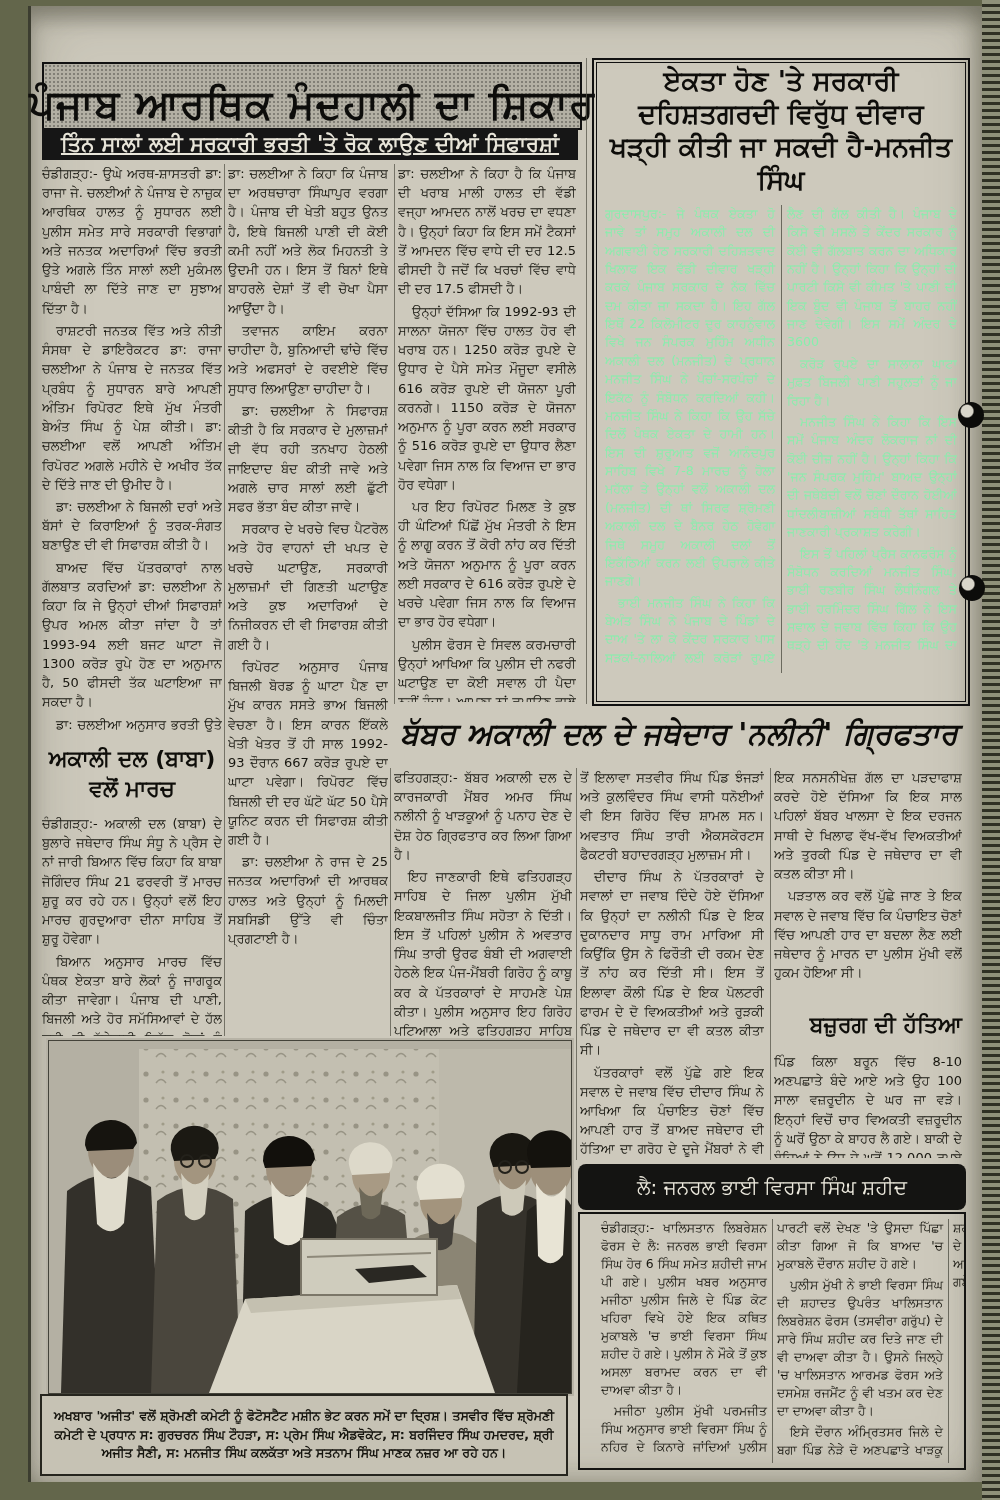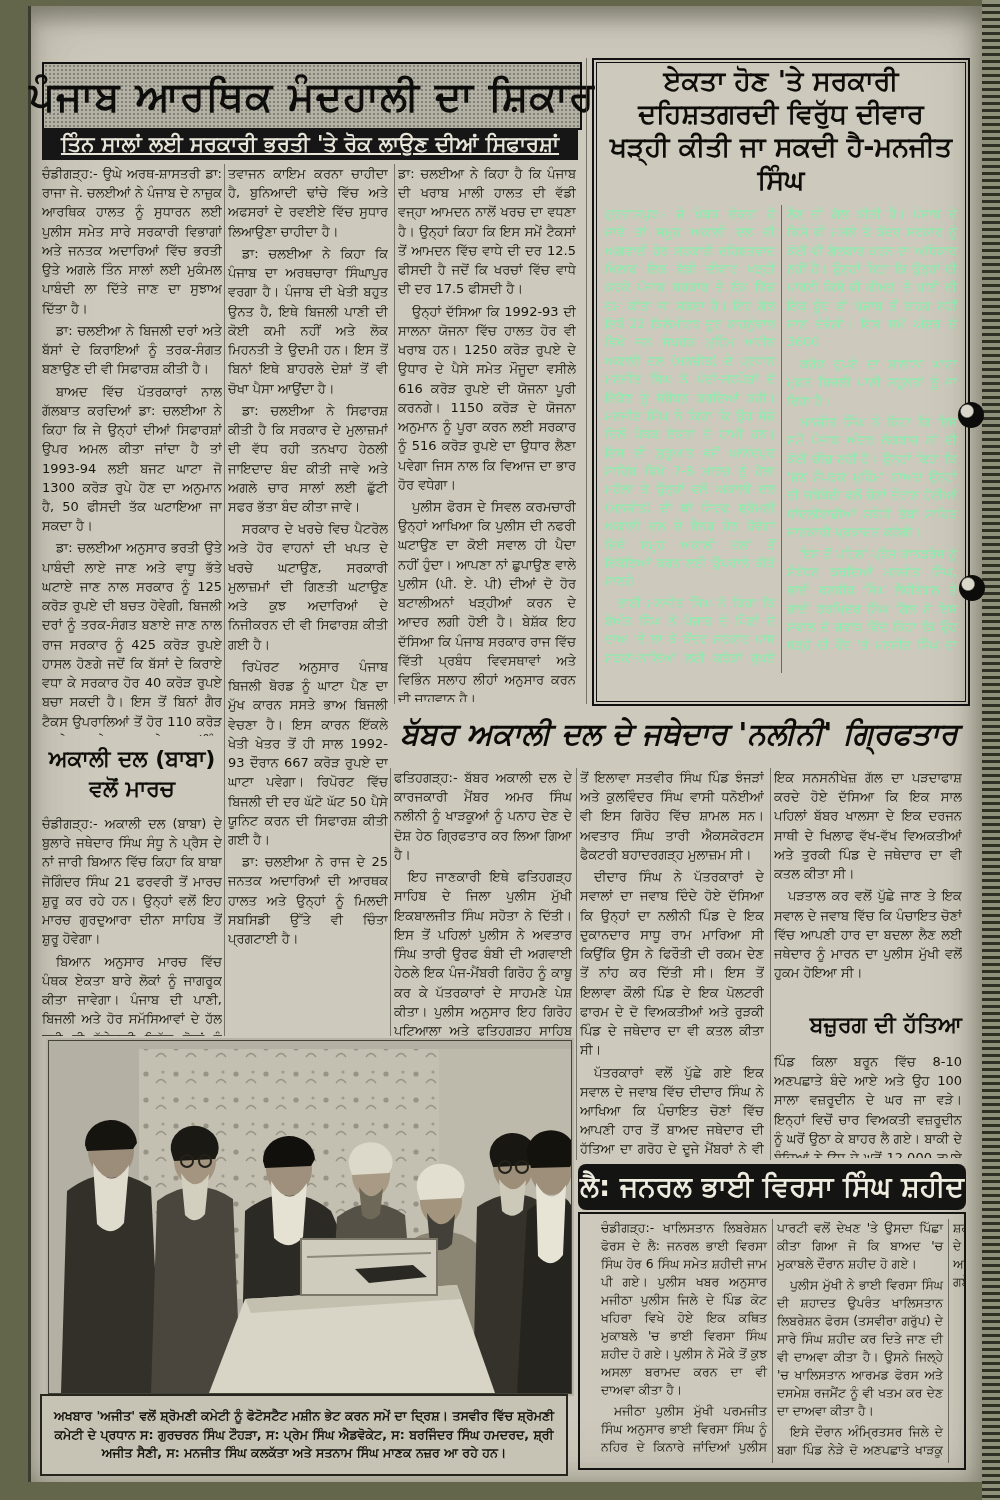--- a/index.html
+++ b/index.html
@@ -30,21 +30,21 @@
   .hdr-left{position:absolute;left:58px;top:26px;font:bold 17px "Liberation Serif",serif;color:#15140f;}
   .hdr-center{position:absolute;left:0;width:1000px;top:20px;text-align:center;font-weight:bold;font-size:19px;color:#12110d;}
   .hdr-right{position:absolute;right:60px;top:16px;font:bold 17px "Liberation Serif",serif;color:#12110d;transform:rotate(-1.6deg);}
   .hdr-rule{position:absolute;left:40px;top:52px;width:932px;height:3px;background:#15140f;}
   
   .lead-hl-box{
     position:absolute;left:42px;top:62px;width:536px;height:64px;
     border:2px solid #111;background:#b3b0a4;
     background-image:radial-gradient(rgba(0,0,0,.28) 1px, transparent 1.2px);
     background-size:4px 4px;
-    display:flex;align-items:center;justify-content:center;
+    display:flex;align-items:flex-end;justify-content:center;
   }
   .lead-hl-box span{font-weight:900;font-size:40px;color:#0d0d0b;letter-spacing:1px;white-space:nowrap;}
   .lead-sub-bar{
     position:absolute;left:42px;top:128px;width:536px;height:32px;background:#161616;
     display:flex;align-items:center;justify-content:center;
   }
   .lead-sub-bar span{color:#e8e5d9;font-weight:bold;font-size:21px;text-decoration:underline;white-space:nowrap;}
   
   .col{
     position:absolute;overflow:hidden;
@@ -103,21 +103,21 @@
     border:2px solid #26251e;background:#c6c2b4;
     display:flex;align-items:center;justify-content:center;
     padding:4px 10px;box-sizing:border-box;z-index:2;
   }
   .caption-box span{font-weight:bold;font-size:12.6px;line-height:1.5;text-align:center;color:#15140e;}
   
   .virsa-box{position:absolute;left:578px;top:1164px;width:388px;height:316px;z-index:2;}
   .virsa-hl{
     height:46px;background:#141412;border-radius:8px;
     display:flex;align-items:center;justify-content:center;
-    color:#eeebdf;font-weight:700;font-size:28px;white-space:nowrap;
+    color:#eeebdf;font-weight:400;font-size:20px;white-space:nowrap;
   }
   .virsa-body{
     margin-top:2px;border:2px solid #141412;height:258px;box-sizing:border-box;
     padding:5px 21px;overflow:hidden;
     column-count:2;column-gap:10px;column-fill:auto;column-rule:1px solid #6a695d;
     font-size:12.4px;line-height:1.45;color:#17160f;text-align:justify;
   }
   .virsa-body p{margin:0 0 3px 0;}
   .virsa-body p + p{text-indent:13px;}
 </style>
@@ -136,35 +136,37 @@
 
 <div class="lead-hl-box" style="z-index:2;">
   <span>ਪੰਜਾਬ ਆਰਥਿਕ ਮੰਦਹਾਲੀ ਦਾ ਸ਼ਿਕਾਰ</span>
 </div>
 <div class="lead-sub-bar" style="z-index:2;">
   <span>ਤਿੰਨ ਸਾਲਾਂ ਲਈ ਸਰਕਾਰੀ ਭਰਤੀ 'ਤੇ ਰੋਕ ਲਾਉਣ ਦੀਆਂ ਸਿਫਾਰਸ਼ਾਂ</span>
 </div>
 
 <div class="col" id="mcol1a" style="z-index:2;">
     <p>ਚੰਡੀਗੜ੍ਹ:- ਉਘੇ ਅਰਥ-ਸ਼ਾਸਤਰੀ ਡਾ: ਰਾਜਾ ਜੇ. ਚਲਈਆਂ ਨੇ ਪੰਜਾਬ ਦੇ ਨਾਜ਼ੁਕ ਆਰਥਿਕ ਹਾਲਤ ਨੂੰ ਸੁਧਾਰਨ ਲਈ ਪੁਲੀਸ ਸਮੇਤ ਸਾਰੇ ਸਰਕਾਰੀ ਵਿਭਾਗਾਂ ਅਤੇ ਜਨਤਕ ਅਦਾਰਿਆਂ ਵਿੱਚ ਭਰਤੀ ਉਤੇ ਅਗਲੇ ਤਿੰਨ ਸਾਲਾਂ ਲਈ ਮੁਕੰਮਲ ਪਾਬੰਦੀ ਲਾ ਦਿੱਤੇ ਜਾਣ ਦਾ ਸੁਝਾਅ ਦਿੱਤਾ ਹੈ।</p>
+    <p>ਰਾਸ਼ਟਰੀ ਜਨਤਕ ਵਿੱਤ ਅਤੇ ਨੀਤੀ ਸੰਸਥਾ ਦੇ ਡਾਇਰੈਕਟਰ ਡਾ: ਰਾਜਾ ਚਲਈਆ ਨੇ ਪੰਜਾਬ ਦੇ ਜਨਤਕ ਵਿੱਤ ਪ੍ਰਬੰਧ ਨੂੰ ਸੁਧਾਰਨ ਬਾਰੇ ਆਪਣੀ ਅੰਤਿਮ ਰਿਪੋਰਟ ਇਥੇ ਮੁੱਖ ਮੰਤਰੀ ਬੇਅੰਤ ਸਿੰਘ ਨੂੰ ਪੇਸ਼ ਕੀਤੀ। ਡਾ: ਚਲਈਆ ਵਲੋਂ ਆਪਣੀ ਅੰਤਿਮ ਰਿਪੋਰਟ ਅਗਲੇ ਮਹੀਨੇ ਦੇ ਅਖੀਰ ਤੱਕ ਦੇ ਦਿੱਤੇ ਜਾਣ ਦੀ ਉਮੀਦ ਹੈ।</p>
     <p>ਡਾ: ਚਲਈਆ ਨੇ ਬਿਜਲੀ ਦਰਾਂ ਅਤੇ ਬੱਸਾਂ ਦੇ ਕਿਰਾਇਆਂ ਨੂੰ ਤਰਕ-ਸੰਗਤ ਬਣਾਉਣ ਦੀ ਵੀ ਸਿਫਾਰਸ਼ ਕੀਤੀ ਹੈ।</p>
     <p>ਬਾਅਦ ਵਿੱਚ ਪੱਤਰਕਾਰਾਂ ਨਾਲ ਗੱਲਬਾਤ ਕਰਦਿਆਂ ਡਾ: ਚਲਈਆ ਨੇ ਕਿਹਾ ਕਿ ਜੇ ਉਨ੍ਹਾਂ ਦੀਆਂ ਸਿਫਾਰਸ਼ਾਂ ਉਪਰ ਅਮਲ ਕੀਤਾ ਜਾਂਦਾ ਹੈ ਤਾਂ 1993-94 ਲਈ ਬਜਟ ਘਾਟਾ ਜੋ 1300 ਕਰੋੜ ਰੁਪੇ ਹੋਣ ਦਾ ਅਨੁਮਾਨ ਹੈ, 50 ਫੀਸਦੀ ਤੱਕ ਘਟਾਇਆ ਜਾ ਸਕਦਾ ਹੈ।</p>
     <p>ਡਾ: ਚਲਈਆ ਅਨੁਸਾਰ ਭਰਤੀ ਉਤੇ ਪਾਬੰਦੀ ਲਾਏ ਜਾਣ ਅਤੇ ਵਾਧੂ ਭੱਤੇ ਘਟਾਏ ਜਾਣ ਨਾਲ ਸਰਕਾਰ ਨੂੰ 125 ਕਰੋੜ ਰੁਪਏ ਦੀ ਬਚਤ ਹੋਵੇਗੀ, ਬਿਜਲੀ ਦਰਾਂ ਨੂੰ ਤਰਕ-ਸੰਗਤ ਬਣਾਏ ਜਾਣ ਨਾਲ ਰਾਜ ਸਰਕਾਰ ਨੂੰ 425 ਕਰੋੜ ਰੁਪਏ ਹਾਸਲ ਹੋਣਗੇ ਜਦੋਂ ਕਿ ਬੱਸਾਂ ਦੇ ਕਿਰਾਏ ਵਧਾ ਕੇ ਸਰਕਾਰ ਹੋਰ 40 ਕਰੋੜ ਰੁਪਏ ਬਚਾ ਸਕਦੀ ਹੈ। ਇਸ ਤੋਂ ਬਿਨਾਂ ਗੈਰ ਟੈਕਸ ਉਪਰਾਲਿਆਂ ਤੋਂ ਹੋਰ 110 ਕਰੋੜ ਰੁਪਏ ਜੁਟਾਏ ਜਾ ਸਕਦੇ ਹਨ (ਇੰਜ ਘਾਟਾ 700 ਕਰੋੜ ਰੁਪਏ ਘਟਾਇਆ ਜਾ ਸਕਦਾ ਹੈ।)</p>
   </div>
 <div class="col" id="mcol2" style="z-index:2;">
+    <p>ਡਾ: ਚਲਈਆ ਨੇ ਕਿਹਾ ਕਿ ਪੰਜਾਬ ਦਾ ਅਰਥਚਾਰਾ ਸਿੰਘਾਪੁਰ ਵਰਗਾ ਹੈ। ਪੰਜਾਬ ਦੀ ਖੇਤੀ ਬਹੁਤ ਉਨਤ ਹੈ, ਇਥੇ ਬਿਜਲੀ ਪਾਣੀ ਦੀ ਕੋਈ ਕਮੀ ਨਹੀਂ ਅਤੇ ਲੋਕ ਮਿਹਨਤੀ ਤੇ ਉਦਮੀ ਹਨ। ਇਸ ਤੋਂ ਬਿਨਾਂ ਇਥੇ ਬਾਹਰਲੇ ਦੇਸ਼ਾਂ ਤੋਂ ਵੀ ਚੋਖਾ ਪੈਸਾ ਆਉਂਦਾ ਹੈ।</p>
     <p>ਤਵਾਜਨ ਕਾਇਮ ਕਰਨਾ ਚਾਹੀਦਾ ਹੈ, ਬੁਨਿਆਦੀ ਢਾਂਚੇ ਵਿੱਚ ਅਤੇ ਅਫਸਰਾਂ ਦੇ ਰਵਈਏ ਵਿੱਚ ਸੁਧਾਰ ਲਿਆਉਣਾ ਚਾਹੀਦਾ ਹੈ।</p>
-    <p>ਡਾ: ਚਲਈਆ ਨੇ ਕਿਹਾ ਕਿ ਪੰਜਾਬ ਦਾ ਅਰਥਚਾਰਾ ਸਿੰਘਾਪੁਰ ਵਰਗਾ ਹੈ। ਪੰਜਾਬ ਦੀ ਖੇਤੀ ਬਹੁਤ ਉਨਤ ਹੈ, ਇਥੇ ਬਿਜਲੀ ਪਾਣੀ ਦੀ ਕੋਈ ਕਮੀ ਨਹੀਂ ਅਤੇ ਲੋਕ ਮਿਹਨਤੀ ਤੇ ਉਦਮੀ ਹਨ। ਇਸ ਤੋਂ ਬਿਨਾਂ ਇਥੇ ਬਾਹਰਲੇ ਦੇਸ਼ਾਂ ਤੋਂ ਵੀ ਚੋਖਾ ਪੈਸਾ ਆਉਂਦਾ ਹੈ।</p>
     <p>ਡਾ: ਚਲਈਆ ਨੇ ਸਿਫਾਰਸ਼ ਕੀਤੀ ਹੈ ਕਿ ਸਰਕਾਰ ਦੇ ਮੁਲਾਜ਼ਮਾਂ ਦੀ ਵੱਧ ਰਹੀ ਤਨਖਾਹ ਹੇਠਲੀ ਜਾਇਦਾਦ ਬੰਦ ਕੀਤੀ ਜਾਵੇ ਅਤੇ ਅਗਲੇ ਚਾਰ ਸਾਲਾਂ ਲਈ ਛੁੱਟੀ ਸਫਰ ਭੱਤਾ ਬੰਦ ਕੀਤਾ ਜਾਵੇ।</p>
     <p>ਸਰਕਾਰ ਦੇ ਖਰਚੇ ਵਿਚ ਪੈਟਰੋਲ ਅਤੇ ਹੋਰ ਵਾਹਨਾਂ ਦੀ ਖਪਤ ਦੇ ਖਰਚੇ ਘਟਾਉਣ, ਸਰਕਾਰੀ ਮੁਲਾਜ਼ਮਾਂ ਦੀ ਗਿਣਤੀ ਘਟਾਉਣ ਅਤੇ ਕੁਝ ਅਦਾਰਿਆਂ ਦੇ ਨਿਜੀਕਰਨ ਦੀ ਵੀ ਸਿਫਾਰਸ਼ ਕੀਤੀ ਗਈ ਹੈ।</p>
     <p>ਰਿਪੋਰਟ ਅਨੁਸਾਰ ਪੰਜਾਬ ਬਿਜਲੀ ਬੋਰਡ ਨੂੰ ਘਾਟਾ ਪੈਣ ਦਾ ਮੁੱਖ ਕਾਰਨ ਸਸਤੇ ਭਾਅ ਬਿਜਲੀ ਵੇਚਣਾ ਹੈ। ਇਸ ਕਾਰਨ ਇੱਕਲੇ ਖੇਤੀ ਖੇਤਰ ਤੋਂ ਹੀ ਸਾਲ 1992-93 ਦੌਰਾਨ 667 ਕਰੋੜ ਰੁਪਏ ਦਾ ਘਾਟਾ ਪਵੇਗਾ। ਰਿਪੋਰਟ ਵਿੱਚ ਬਿਜਲੀ ਦੀ ਦਰ ਘੱਟੋ ਘੱਟ 50 ਪੈਸੇ ਯੂਨਿਟ ਕਰਨ ਦੀ ਸਿਫਾਰਸ਼ ਕੀਤੀ ਗਈ ਹੈ।</p>
     <p>ਡਾ: ਚਲਈਆ ਨੇ ਰਾਜ ਦੇ 25 ਜਨਤਕ ਅਦਾਰਿਆਂ ਦੀ ਆਰਥਕ ਹਾਲਤ ਅਤੇ ਉਨ੍ਹਾਂ ਨੂੰ ਮਿਲਦੀ ਸਬਸਿਡੀ ਉੱਤੇ ਵੀ ਚਿੰਤਾ ਪ੍ਰਗਟਾਈ ਹੈ।</p>
   </div>
 <div class="col" id="mcol3" style="z-index:2;">
     <p>ਡਾ: ਚਲਈਆ ਨੇ ਕਿਹਾ ਹੈ ਕਿ ਪੰਜਾਬ ਦੀ ਖਰਾਬ ਮਾਲੀ ਹਾਲਤ ਦੀ ਵੱਡੀ ਵਜ੍ਹਾ ਆਮਦਨ ਨਾਲੋਂ ਖਰਚ ਦਾ ਵਧਣਾ ਹੈ। ਉਨ੍ਹਾਂ ਕਿਹਾ ਕਿ ਇਸ ਸਮੇਂ ਟੈਕਸਾਂ ਤੋਂ ਆਮਦਨ ਵਿੱਚ ਵਾਧੇ ਦੀ ਦਰ 12.5 ਫੀਸਦੀ ਹੈ ਜਦੋਂ ਕਿ ਖਰਚਾਂ ਵਿੱਚ ਵਾਧੇ ਦੀ ਦਰ 17.5 ਫੀਸਦੀ ਹੈ।</p>
     <p>ਉਨ੍ਹਾਂ ਦੱਸਿਆ ਕਿ 1992-93 ਦੀ ਸਾਲਨਾ ਯੋਜਨਾ ਵਿੱਚ ਹਾਲਤ ਹੋਰ ਵੀ ਖਰਾਬ ਹਨ। 1250 ਕਰੋੜ ਰੁਪਏ ਦੇ ਉਧਾਰ ਦੇ ਪੈਸੇ ਸਮੇਤ ਮੌਜੂਦਾ ਵਸੀਲੇ 616 ਕਰੋੜ ਰੁਪਏ ਦੀ ਯੋਜਨਾ ਪੂਰੀ ਕਰਨਗੇ। 1150 ਕਰੋੜ ਦੇ ਯੋਜਨਾ ਅਨੁਮਾਨ ਨੂੰ ਪੂਰਾ ਕਰਨ ਲਈ ਸਰਕਾਰ ਨੂੰ 516 ਕਰੋੜ ਰੁਪਏ ਦਾ ਉਧਾਰ ਲੈਣਾ ਪਵੇਗਾ ਜਿਸ ਨਾਲ ਕਿ ਵਿਆਜ ਦਾ ਭਾਰ ਹੋਰ ਵਧੇਗਾ।</p>
+    <p>ਪਰ ਇਹ ਰਿਪੋਰਟ ਮਿਲਣ ਤੇ ਕੁਝ ਹੀ ਘੰਟਿਆਂ ਪਿੱਛੋਂ ਮੁੱਖ ਮੰਤਰੀ ਨੇ ਇਸ ਨੂੰ ਲਾਗੂ ਕਰਨ ਤੋਂ ਕੋਰੀ ਨਾਂਹ ਕਰ ਦਿੱਤੀ ਅਤੇ ਯੋਜਨਾ ਅਨੁਮਾਨ ਨੂੰ ਪੂਰਾ ਕਰਨ ਲਈ ਸਰਕਾਰ ਦੇ 616 ਕਰੋੜ ਰੁਪਏ ਦੇ ਖਰਚੇ ਪਵੇਗਾ ਜਿਸ ਨਾਲ ਕਿ ਵਿਆਜ ਦਾ ਭਾਰ ਹੋਰ ਵਧੇਗਾ।</p>
     <p>ਪੁਲੀਸ ਫੋਰਸ ਦੇ ਸਿਵਲ ਕਰਮਚਾਰੀ ਉਨ੍ਹਾਂ ਆਖਿਆ ਕਿ ਪੁਲੀਸ ਦੀ ਨਫਰੀ ਘਟਾਉਣ ਦਾ ਕੋਈ ਸਵਾਲ ਹੀ ਪੈਦਾ ਨਹੀਂ ਹੁੰਦਾ। ਆਪਣਾ ਨਾਂ ਛੁਪਾਉਣ ਵਾਲੇ ਪੁਲੀਸ (ਪੀ. ਏ. ਪੀ) ਦੀਆਂ ਦੋ ਹੋਰ ਬਟਾਲੀਅਨਾਂ ਖੜ੍ਹੀਆਂ ਕਰਨ ਦੇ ਆਦਰ ਲਗੀ ਹੋਈ ਹੈ। ਬੇਸ਼ੱਕ ਇਹ ਦੱਸਿਆ ਕਿ ਪੰਜਾਬ ਸਰਕਾਰ ਰਾਜ ਵਿੱਚ ਵਿੱਤੀ ਪ੍ਰਬੰਧ ਵਿਵਸਥਾਵਾਂ ਅਤੇ ਵਿਭਿੰਨ ਸਲਾਹ ਲੀਹਾਂ ਅਨੁਸਾਰ ਕਰਨ ਦੀ ਚਾਹਵਾਨ ਹੈ।</p>
   </div>
 
 <div class="akali-hl" style="z-index:2;">
   <div>ਅਕਾਲੀ ਦਲ (ਬਾਬਾ)</div>
   <div>ਵਲੋਂ ਮਾਰਚ</div>
 </div>
 <div class="col" id="mcol1b" style="z-index:2;">
     <p>ਚੰਡੀਗੜ੍ਹ:- ਅਕਾਲੀ ਦਲ (ਬਾਬਾ) ਦੇ ਬੁਲਾਰੇ ਜਥੇਦਾਰ ਸਿੰਘ ਸੰਧੂ ਨੇ ਪ੍ਰੈਸ ਦੇ ਨਾਂ ਜਾਰੀ ਬਿਆਨ ਵਿੱਚ ਕਿਹਾ ਕਿ ਬਾਬਾ ਜੋਗਿੰਦਰ ਸਿੰਘ 21 ਫਰਵਰੀ ਤੋਂ ਮਾਰਚ ਸ਼ੁਰੂ ਕਰ ਰਹੇ ਹਨ। ਉਨ੍ਹਾਂ ਵਲੋਂ ਇਹ ਮਾਰਚ ਗੁਰਦੁਆਰਾ ਦੀਨਾ ਸਾਹਿਬ ਤੋਂ ਸ਼ੁਰੂ ਹੋਵੇਗਾ।</p>
     <p>ਬਿਆਨ ਅਨੁਸਾਰ ਮਾਰਚ ਵਿੱਚ ਪੰਥਕ ਏਕਤਾ ਬਾਰੇ ਲੋਕਾਂ ਨੂੰ ਜਾਗਰੂਕ ਕੀਤਾ ਜਾਵੇਗਾ। ਪੰਜਾਬ ਦੀ ਪਾਣੀ, ਬਿਜਲੀ ਅਤੇ ਹੋਰ ਸਮੱਸਿਆਵਾਂ ਦੇ ਹੱਲ ਲਈ ਵੀ ਧੱਕੇਸ਼ਾਹੀ ਵਿਰੁੱਧ ਲੋਕਾਂ ਨੂੰ ਲਾਮਬੰਦ ਕੀਤਾ ਜਾਵੇਗਾ।</p>

